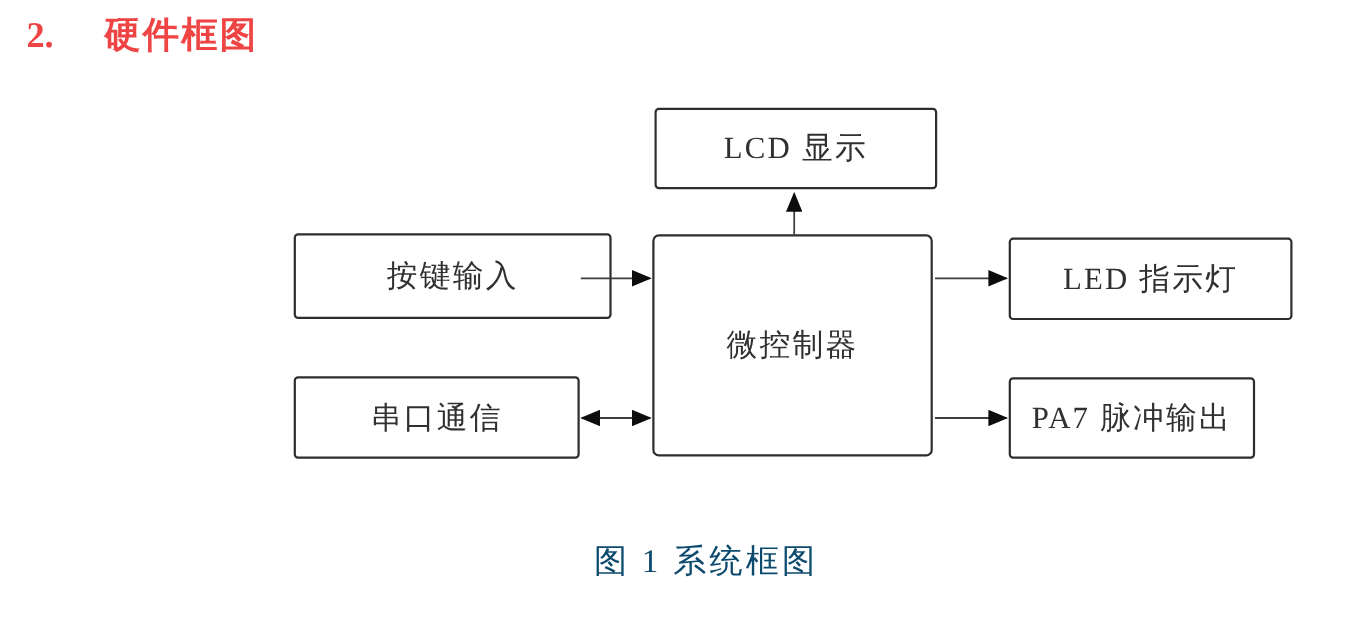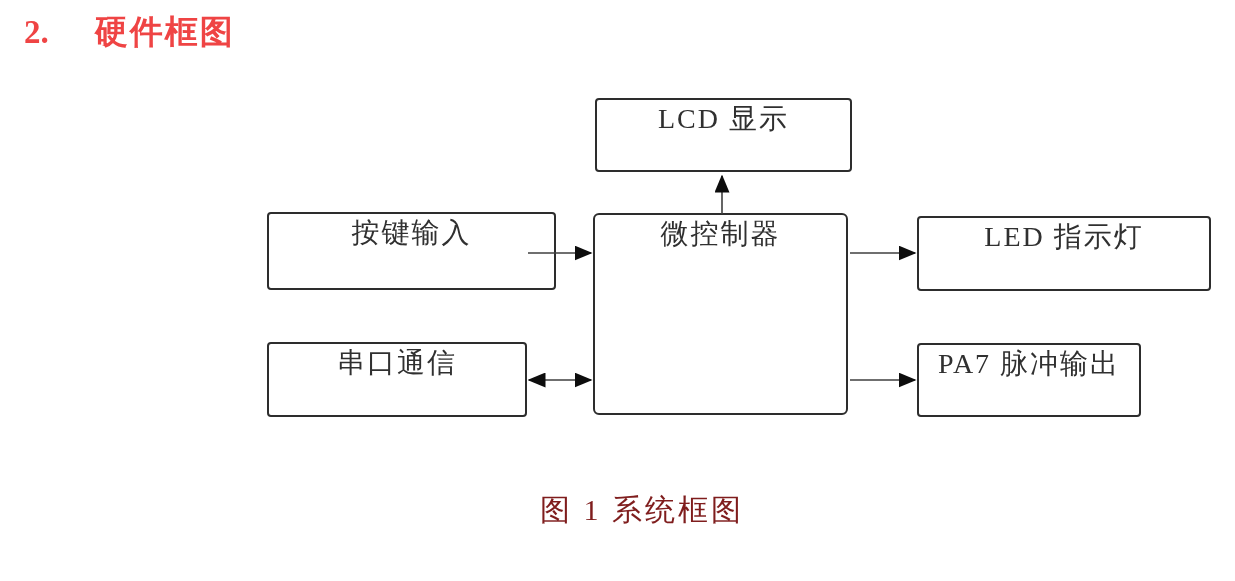--- a/index.html
+++ b/index.html
@@ -32,47 +32,47 @@
     margin-right: 46px;
     letter-spacing: 0;
   }
   .node {
     position: absolute;
     box-sizing: border-box;
     border: 2px solid #2d2d2d;
     border-radius: 4px;
     background: #ffffff;
     display: flex;
-    align-items: flex-start;
+    align-items: center;
     justify-content: center;
     font-size: 28px;
     letter-spacing: 2px;
     color: #303030;
     white-space: nowrap;
   }
   #node-lcd    { left: 595px; top:  98px; width: 257px; height: 74px; }
   #node-keypad { left: 267px; top: 212px; width: 289px; height: 78px; }
   #node-serial { left: 267px; top: 342px; width: 260px; height: 75px; }
   #node-mcu    { left: 593px; top: 213px; width: 255px; height: 202px; border-radius: 6px; }
-  #node-led    { left: 917px; top: 216px; width: 294px; height: 75px; }
+  #node-led    { left: 917px; top: 216px; width: 258px; height: 75px; }
   #node-pa7    { left: 917px; top: 343px; width: 224px; height: 74px; }
   #connectors {
     position: absolute;
     left: 0; top: 0;
     width: 1235px;
     height: 581px;
     pointer-events: none;
   }
   .caption {
     position: absolute;
     left: 540px;
     top: 490px;
     font-size: 30px;
     letter-spacing: 3px;
-    color: #7f1d1d;
+    color: #0c4a6e;
     white-space: nowrap;
   }
 </style>
 </head>
 <body>
 
 <div id="canvas">
 
   <div class="heading">
     <span class="num">2.</span><span>硬件框图</span>

